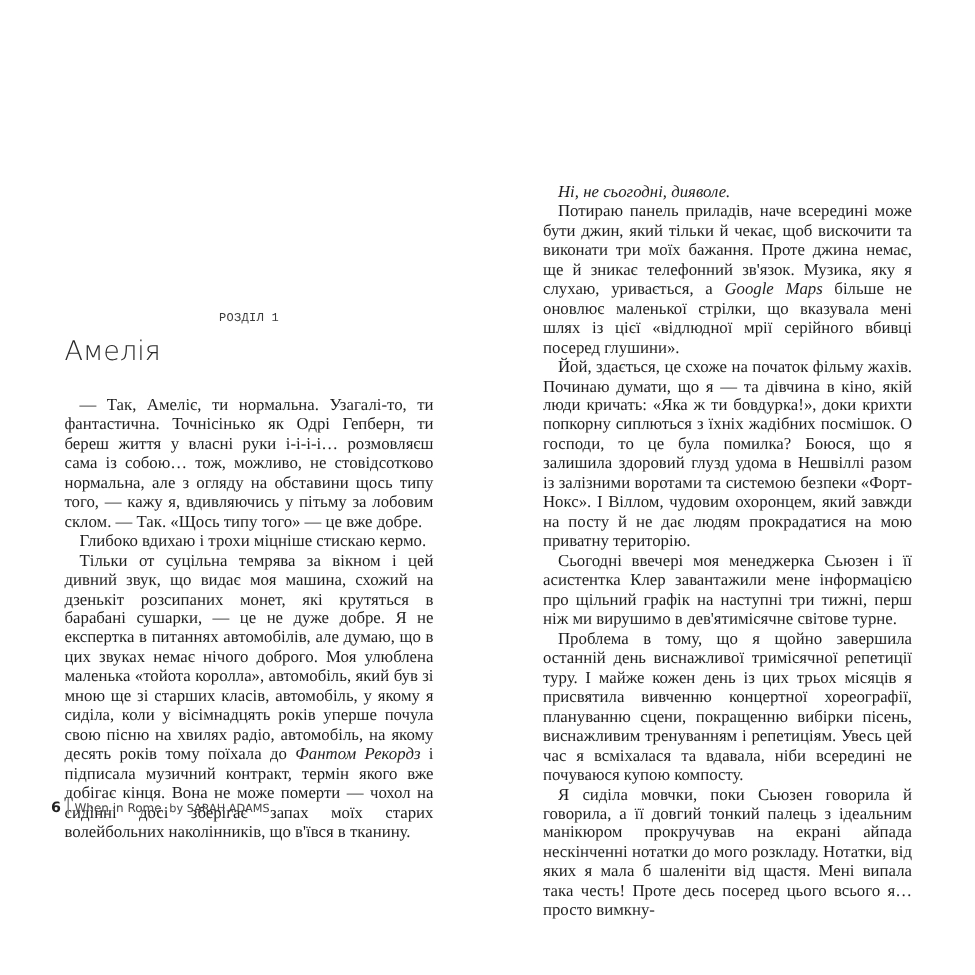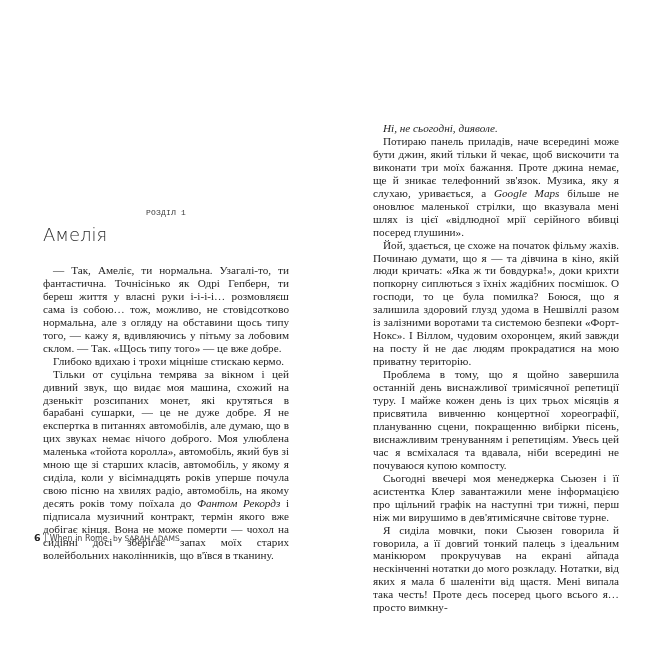--- a/index.html
+++ b/index.html
@@ -3,21 +3,21 @@
 <meta charset="utf-8">
 <style>
   html, body { margin:0; padding:0; background:#ffffff; }
   body { width:650px; height:650px; position:relative; overflow:hidden; }
   .page { position:absolute; top:0; }
   .col { position:absolute; font-family:"Liberation Serif", "DejaVu Serif", serif; font-size:11.2px; line-height:12.95px; color:#1e1e1e; text-align:justify; }
   .col p { margin:0; text-indent:10px; hyphens:manual; }
   .col p.first { text-indent:0; }
   .it { font-style:italic;margin-top:12px; }
   #left-col { left:43px; top:264px; width:246px; }
-  #right-col { left:373px; top:122px; width:246px; }
+  #right-col { left:362px; top:122px; width:246px; }
   .chapter-label { position:absolute; left:43px; width:246px; top:208px; text-align:center; font-family:Liberation Mono, monospace; font-size:8px; letter-spacing:0.2px; color:#3a3a3a; }
   .chapter-title { position:absolute; left:43px; width:246px; top:224px; text-align:left; font-family:"DejaVu Sans", sans-serif; font-size:18px; font-weight:300; color:#2a2a2a; }
   .footer { position:absolute; top:532px; font-family:"DejaVu Sans", sans-serif; font-size:8px; color:#444; white-space:nowrap; }
   .footer .num { font-size:9.5px; font-weight:bold; color:#222; }
   .footer .sep { display:inline-block; width:1px; height:11px; background:#888; vertical-align:-2px; margin:0 4px; }
   #footer-left { left:34px; }
   .footer .small { font-size:7.5px; }
 </style>
 </head>
 <body>
@@ -35,18 +35,18 @@
   <div class="footer" id="footer-left">
     <span class="num">6</span><span class="sep"></span><span>When in Rome</span>&nbsp; <span class="small">by SARAH ADAMS</span>
   </div>
 </div>
 
 <div class="page">
   <div class="col" id="right-col">
     <p class="it">Ні, не сьогодні, дияволе.</p>
     <p><span>Потираю панель приладів, наче всередині може бути джин, який тільки й чекає, щоб вискочити та виконати три моїх бажання. Проте джина немає, ще й зникає телефонний зв'язок. Музика, яку я слухаю, уривається, а </span><span class="it">Google Maps</span><span> більше не оновлює маленької стрілки, що вказувала мені шлях із цієї «відлюдної мрії серійного вбивці посеред глушини».</span></p>
     <p>Йой, здається, це схоже на початок фільму жахів. Починаю думати, що я — та дівчина в кіно, якій люди кричать: «Яка ж ти бовдурка!», доки крихти попкорну сиплються з їхніх жадібних посмішок. О господи, то це була помилка? Боюся, що я залишила здоровий глузд удома в Нешвіллі разом із залізними воротами та системою безпеки «Форт-Нокс». І Віллом, чудовим охоронцем, який завжди на посту й не дає людям прокрадатися на мою приватну територію.</p>
+    <p>Сьогодні ввечері моя менеджерка Сьюзен і її асистентка Клер завантажили мене інформацією про щільний графік на наступні три тижні, перш ніж ми вирушимо в дев'ятимісячне світове турне.</p>
     <p>Проблема в тому, що я щойно завершила останній день виснажливої тримісячної репетиції туру. І майже кожен день із цих трьох місяців я присвятила вивченню концертної хореографії, плануванню сцени, покращенню вибірки пісень, виснажливим тренуванням і репетиціям. Увесь цей час я всміхалася та вдавала, ніби всередині не почуваюся купою компосту.</p>
-    <p>Сьогодні ввечері моя менеджерка Сьюзен і її асистентка Клер завантажили мене інформацією про щільний графік на наступні три тижні, перш ніж ми вирушимо в дев'ятимісячне світове турне.</p>
     <p>Я сиділа мовчки, поки Сьюзен говорила й говорила, а її довгий тонкий палець з ідеальним манікюром прокручував на екрані айпада нескінченні нотатки до мого розкладу. Нотатки, від яких я мала б шаленіти від щастя. Мені випала така честь! Проте десь посеред цього всього я… просто вимкну-</p>
   </div>
 
 </div>
 
 </body></html>

